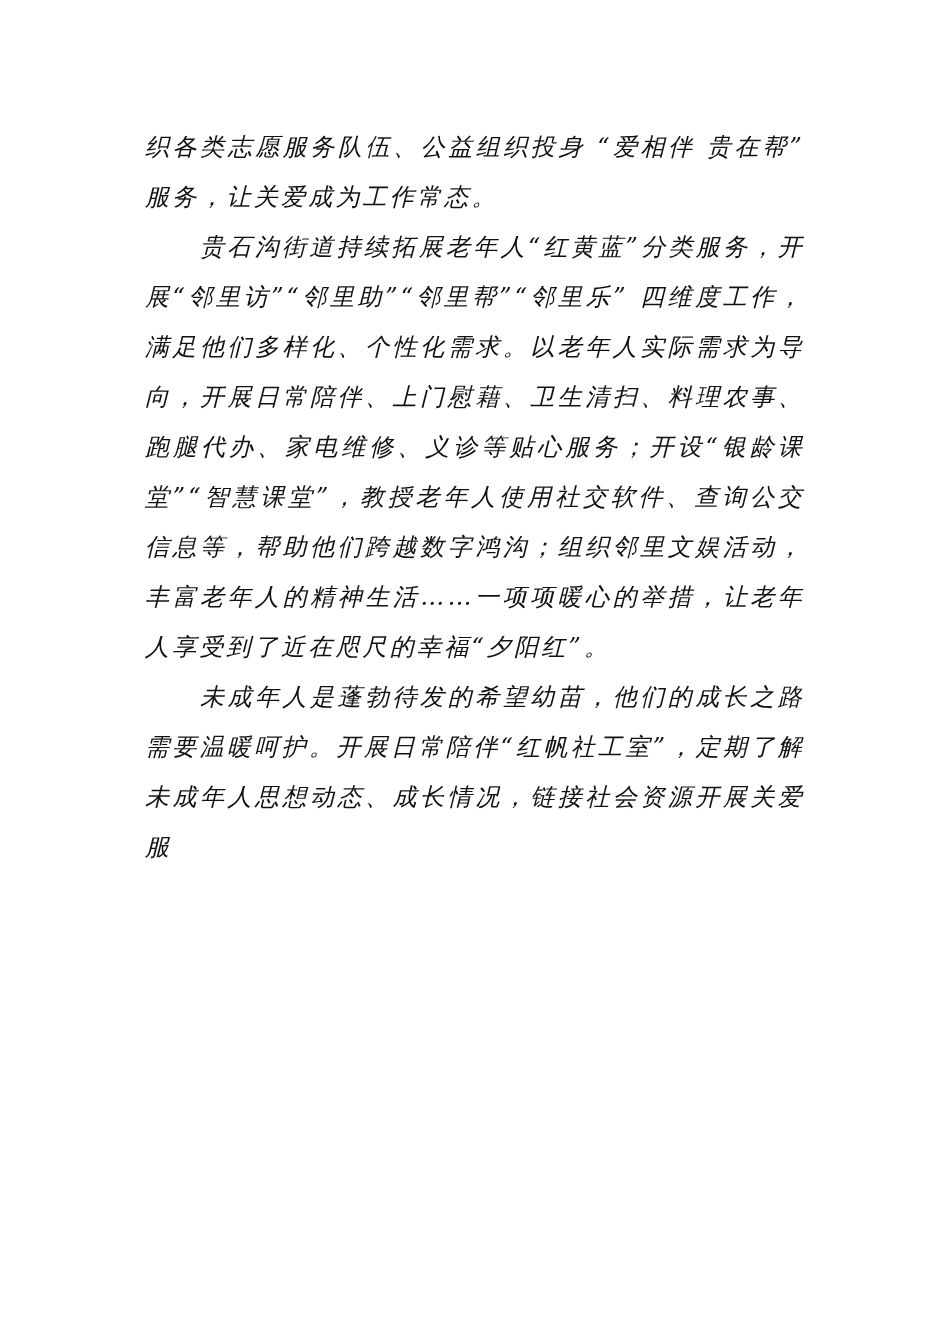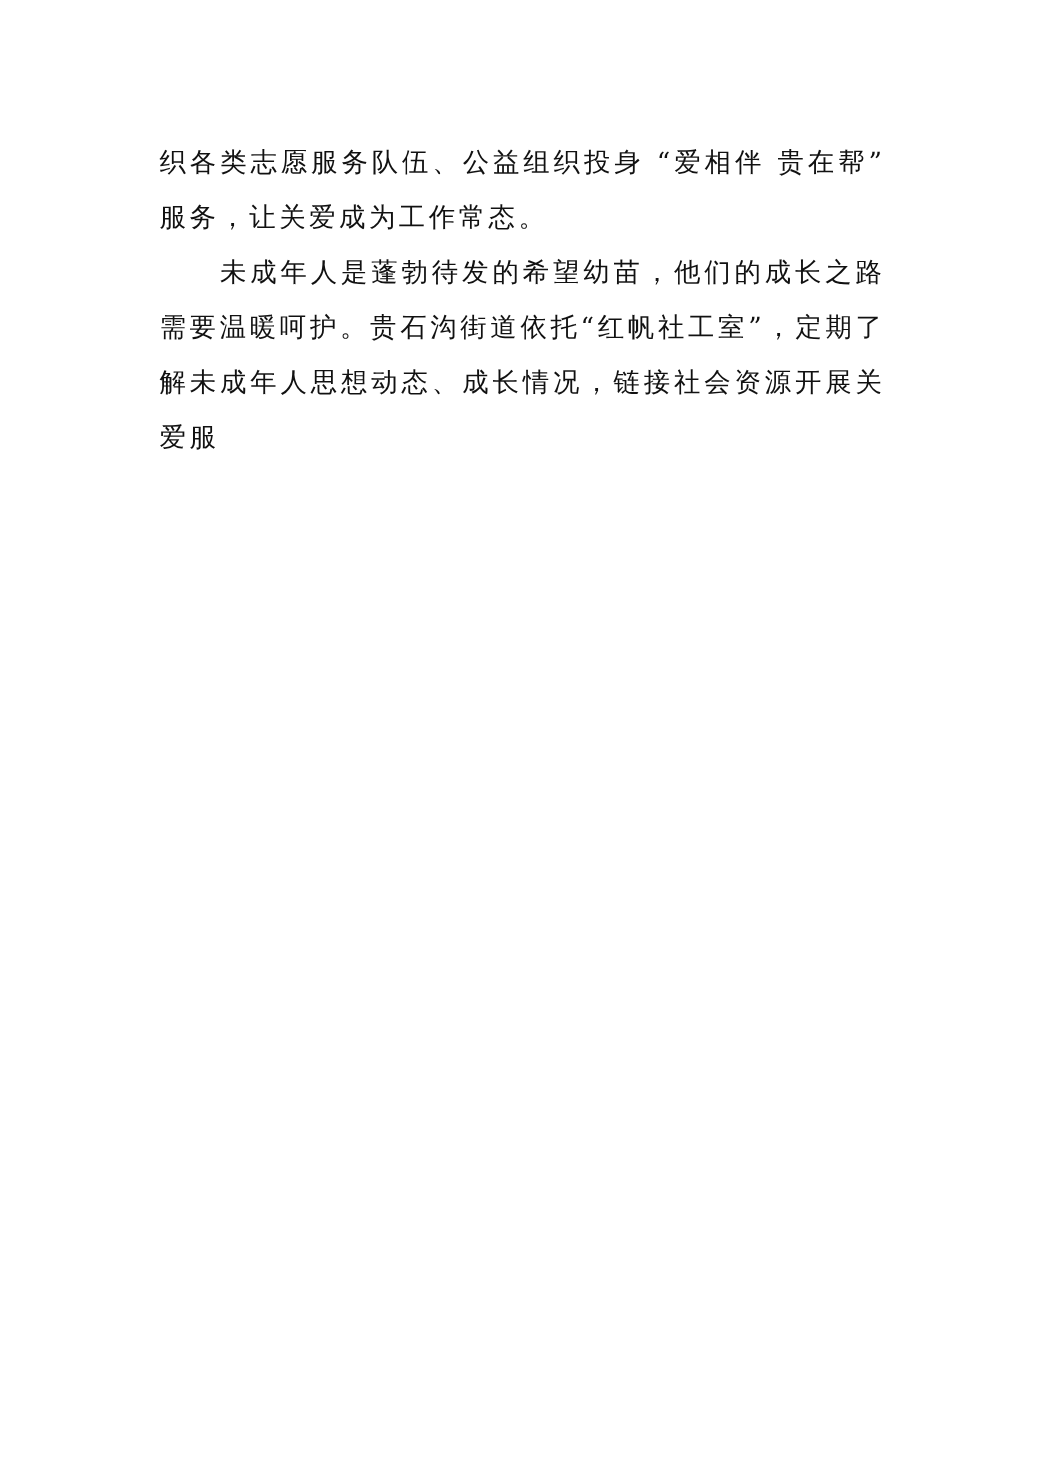--- a/index.html
+++ b/index.html
@@ -22,24 +22,26 @@
       font-family: "DejaVu Serif", "Liberation Serif", serif;
       font-size: 24px;
       line-height: 50px;
       letter-spacing: 3.2px;
     }
     .para {
       margin: 0;
       text-align: justify;
       text-align-last: left;
       word-break: break-all;
+      font-style: italic;
     }
     .para.indent {
       text-indent: 55px;
     }
   </style>
 </head>
 <body>
 
 <div class="page">
   <p class="para">织各类志愿服务队伍、公益组织投身 “爱相伴 贵在帮” 服务，让关爱成为工作常态。</p>
-  <p class="para indent">未成年人是蓬勃待发的希望幼苗，他们的成长之路需要温暖呵护。贵石沟街道依托“红帆社工室”，定期了解未成年人思想动态、成长情况，链接社会资源开展关爱服</p>
+  <p class="para indent">贵石沟街道持续拓展老年人“红黄蓝”分类服务，开展“邻里访”“邻里助”“邻里帮”“邻里乐” 四维度工作，满足他们多样化、个性化需求。以老年人实际需求为导向，开展日常陪伴、上门慰藉、卫生清扫、料理农事、跑腿代办、家电维修、义诊等贴心服务；开设“银龄课堂”“智慧课堂”，教授老年人使用社交软件、查询公交信息等，帮助他们跨越数字鸿沟；组织邻里文娱活动，丰富老年人的精神生活……一项项暖心的举措，让老年人享受到了近在咫尺的幸福“夕阳红”。</p>
+  <p class="para indent">未成年人是蓬勃待发的希望幼苗，他们的成长之路需要温暖呵护。开展日常陪伴“红帆社工室”，定期了解未成年人思想动态、成长情况，链接社会资源开展关爱服</p>
 </div>
 
 </body></html>

